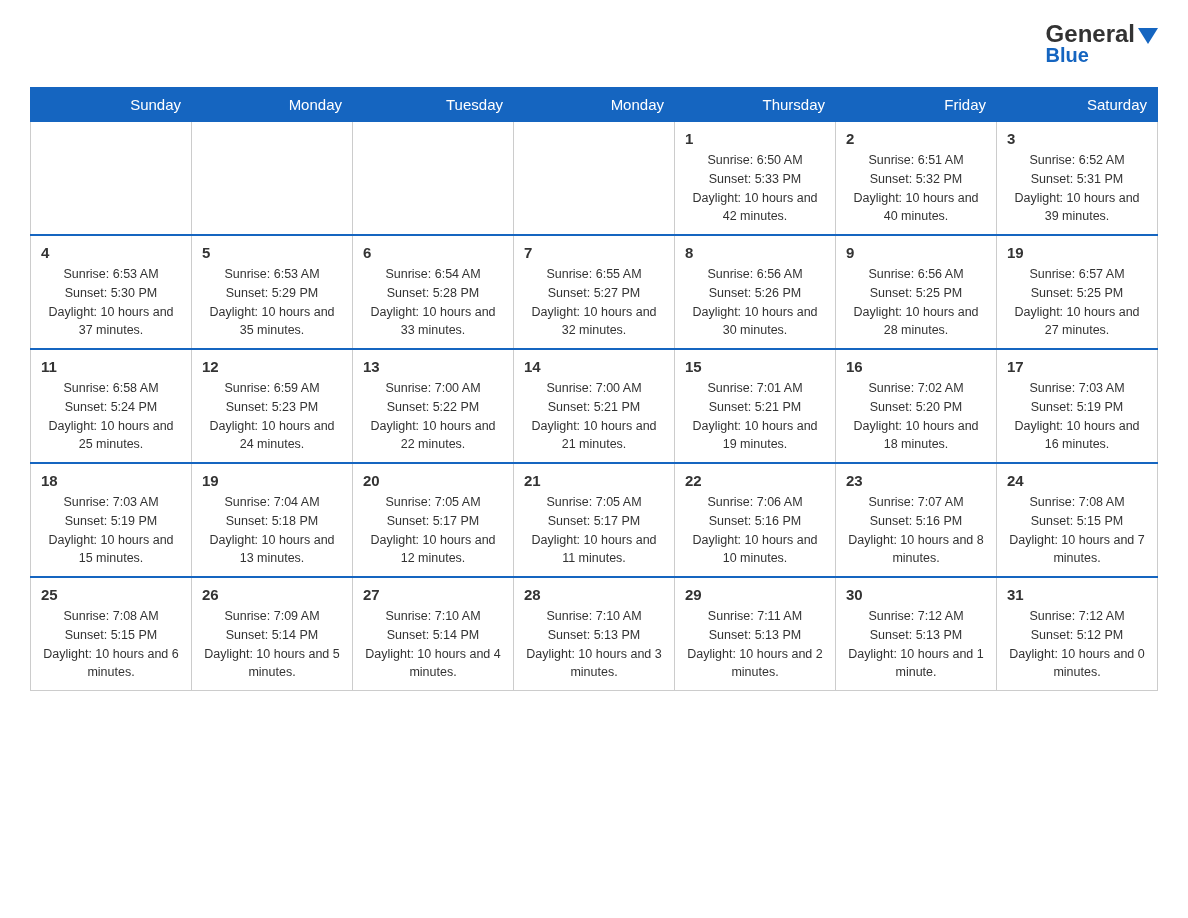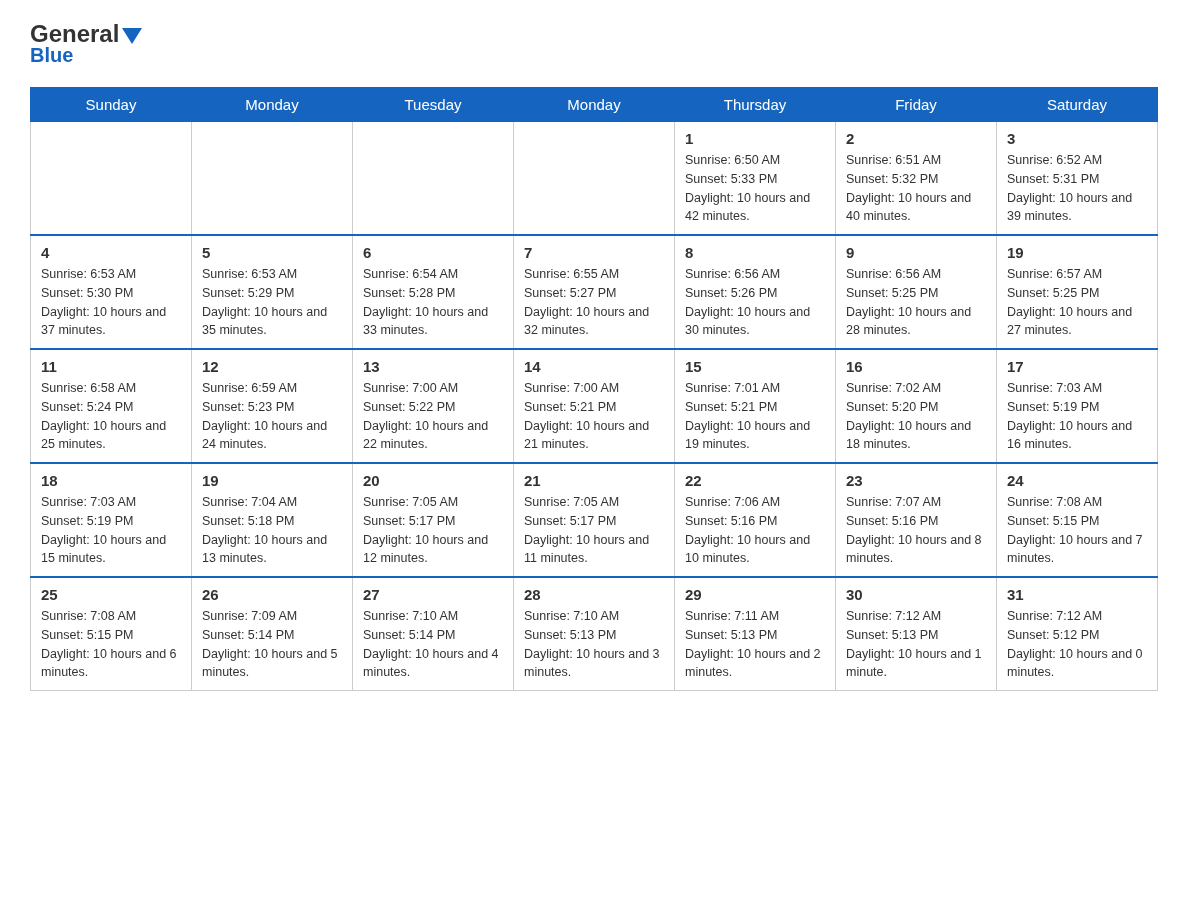--- a/index.html
+++ b/index.html
@@ -6,21 +6,21 @@
     body {
       font-family: Arial, sans-serif;
       background: #fff;
       color: #333;
       width: 1188px;
       min-height: 918px;
       padding: 20px 30px;
     }
     .header {
       display: flex;
-      justify-content: flex-start;
+      justify-content: flex-end;
       align-items: flex-start;
       margin-bottom: 20px;
     }
     .title-area {
       text-align: right;
     }
     .month-title {
       font-size: 52px;
       font-weight: bold;
       color: #333;
@@ -35,21 +35,21 @@
       width: 100%;
       border-collapse: collapse;
       border: 1px solid #1565c0;
     }
     .calendar th {
       background-color: #1565c0;
       color: #fff;
       font-size: 15px;
       font-weight: normal;
       padding: 8px 10px;
-      text-align: center;
+      text-align: right;
       border: 1px solid #1565c0;
     }
     .calendar td {
       vertical-align: top;
       padding: 8px 10px;
       border: 1px solid #ccc;
       width: 14.28%;
       min-height: 100px;
       font-size: 13px;
       color: #333;
@@ -60,20 +60,21 @@
     .day-number {
       font-size: 15px;
       font-weight: bold;
       color: #333;
       margin-bottom: 4px;
     }
     .day-info {
       font-size: 12.5px;
       line-height: 1.5;
       color: #333;
+      text-align: center;
     }
     .row-divider {
       border-top: 2px solid #1565c0;
     }
     .logo-wrapper {
       display: flex;
       flex-direction: column;
       align-items: flex-start;
     }
     .logo-line1 {

